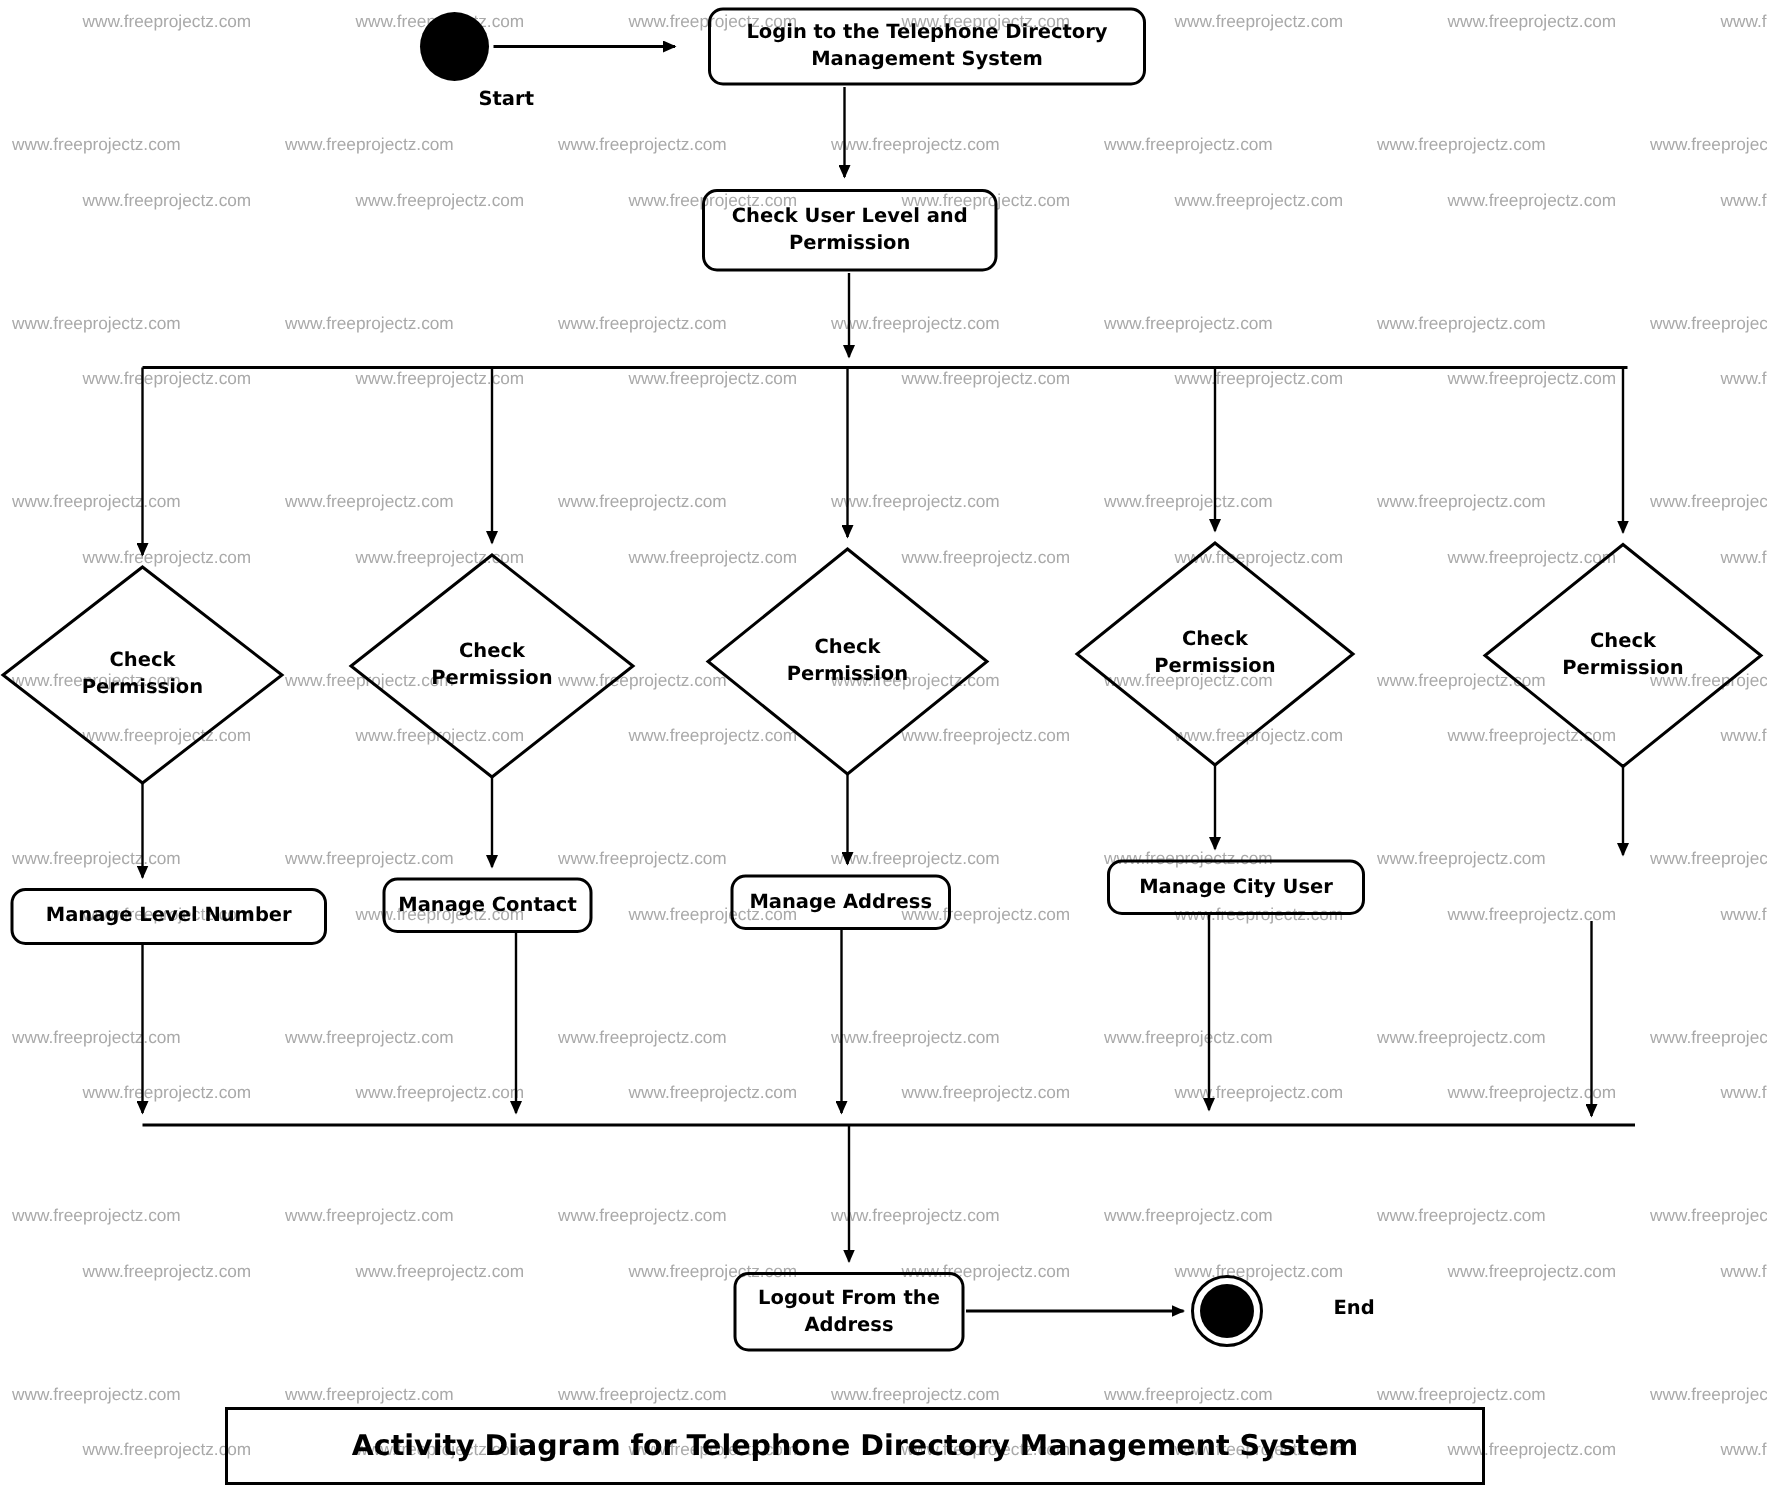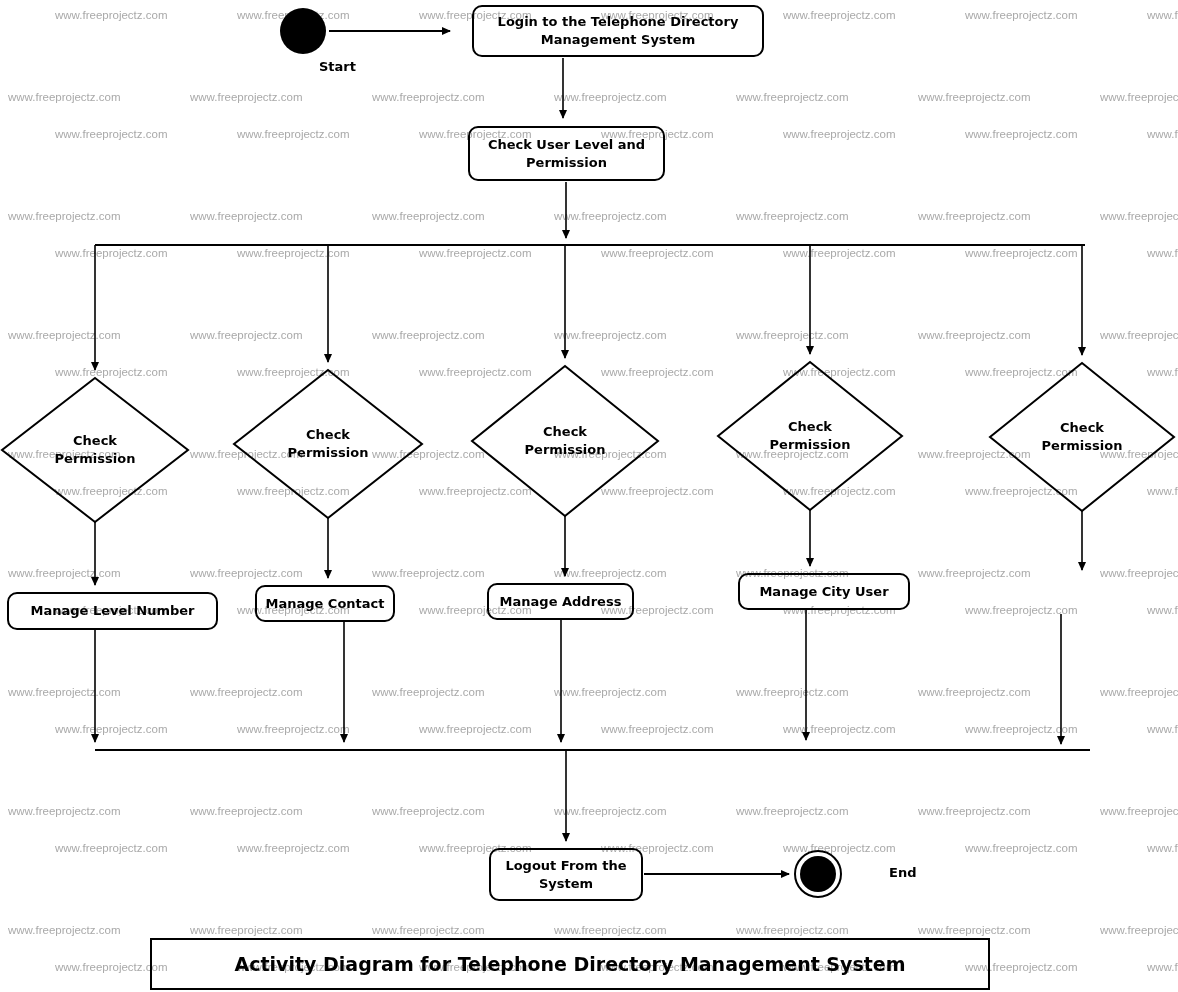--- a/index.html
+++ b/index.html
@@ -259,19 +259,19 @@
   <div class="node diamond-label" style="left:273px; top:424px; width:110px; height:40px;">Check Permission</div>
   <div class="node diamond-label" style="left:510px; top:421px; width:110px; height:40px;">Check Permission</div>
   <div class="node diamond-label" style="left:755px; top:416px; width:110px; height:40px;">Check Permission</div>
   <div class="node diamond-label" style="left:1027px; top:417px; width:110px; height:40px;">Check Permission</div>
 
   <div class="node rounded-box" style="left:7px; top:592px; width:211px; height:38px;">Manage Level Number</div>
   <div class="node rounded-box" style="left:255px; top:585px; width:140px; height:37px;">Manage Contact</div>
   <div class="node rounded-box" style="left:487px; top:583px; width:147px; height:37px;">Manage Address</div>
   <div class="node rounded-box" style="left:738px; top:573px; width:172px; height:37px;">Manage City User</div>
 
-  <div class="node rounded-box" style="left:489px; top:848px; width:154px; height:53px;">Logout From the System</div>
+  <div class="node rounded-box" style="left:489px; top:848px; width:154px; height:53px;">Logout From the Address</div>
 
   <div class="title-box">
     <span>Activity Diagram for Telephone Directory Management System</span>
   </div>
 
 </div>
 
 </body></html>

